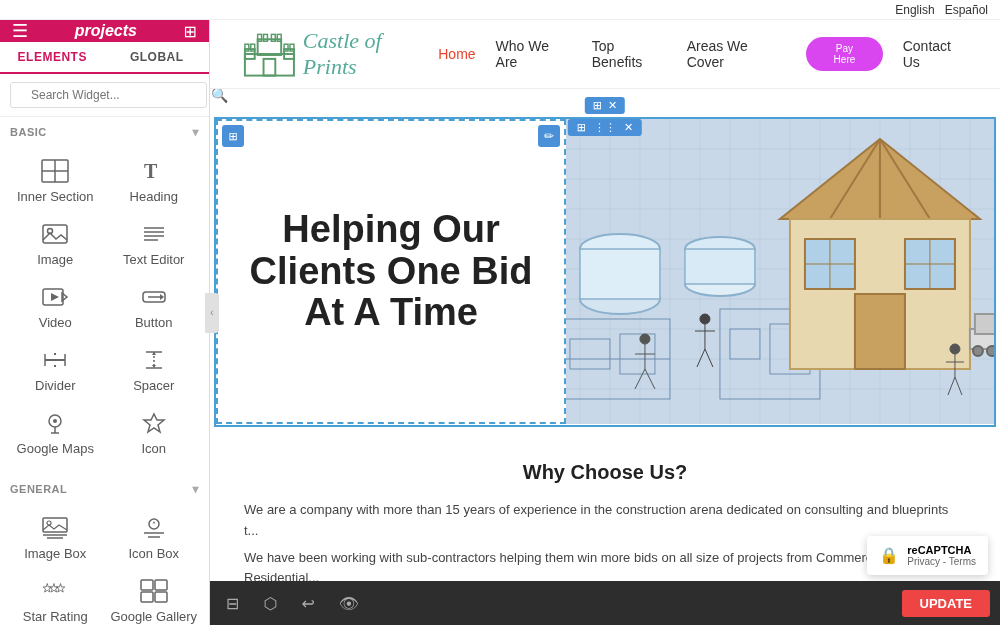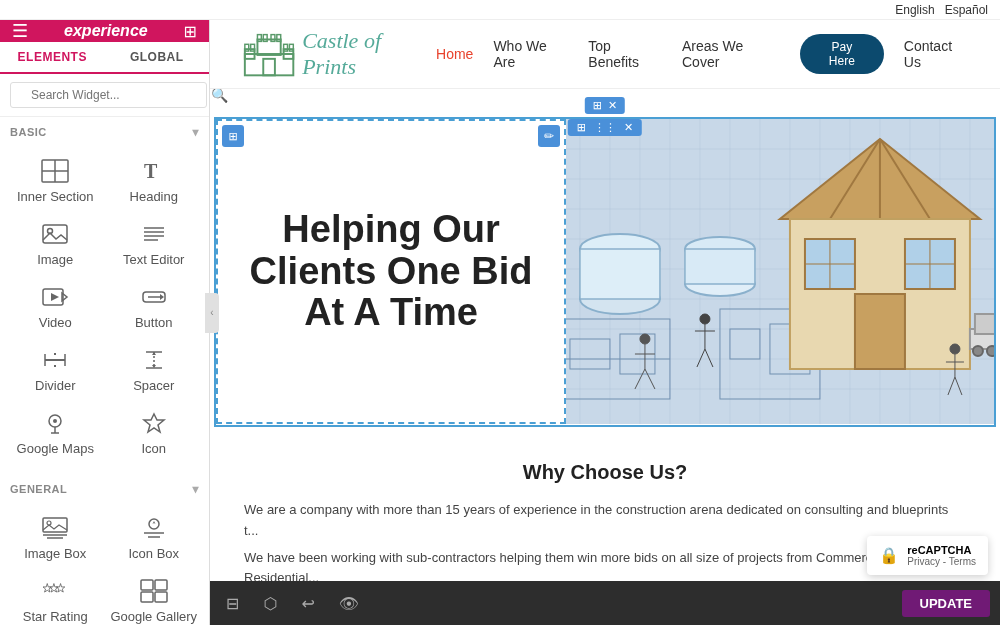--- a/index.html
+++ b/index.html
@@ -197,26 +197,26 @@
     }
     .site-nav {
       display: flex;
       align-items: center;
       gap: 20px;
       font-size: 14px;
     }
     .nav-link { color: #333; text-decoration: none; }
     .nav-link.active { color: #e8432d; font-weight: 500; }
     .pay-here-btn {
-      background: #0c4a6e;
+      background: #d946ef;
       color: #fff;
       border: none;
       border-radius: 20px;
       padding: 6px 18px;
-      font-size: 12px;
+      font-size: 10px;
       cursor: pointer;
     }
 
     
     .section-controls {
       position: absolute;
       top: 4px;
       left: 50%;
       transform: translateX(-50%);
       display: flex;
@@ -352,21 +352,21 @@
     }
     .toolbar-icon {
       color: #aaa;
       font-size: 16px;
       cursor: pointer;
       padding: 4px 6px;
       border-radius: 3px;
     }
     .toolbar-spacer { flex: 1; }
     .update-btn {
-      background: #701a75;
+      background: #ef4444;
       color: #fff;
       border: none;
       border-radius: 3px;
       padding: 6px 18px;
       font-size: 13px;
       font-weight: bold;
       cursor: pointer;
     }
 
     
@@ -397,21 +397,21 @@
   <a href="#">English</a>
   <a href="#">Español</a>
 </div>
 
 <div class="main-layout">
 
   <div class="sidebar">
 
     <div class="sidebar-header">
       <span class="hamburger">☰</span>
-      <span class="brand">experience</span>
+      <span class="brand">projects</span>
       <span class="grid-icon">⊞</span>
     </div>
 
     <div class="sidebar-tabs">
       <div class="sidebar-tab active">ELEMENTS</div>
       <div class="sidebar-tab">GLOBAL</div>
     </div>
 
     <div class="search-bar">
       <input type="text" placeholder="Search Widget..." style="">

